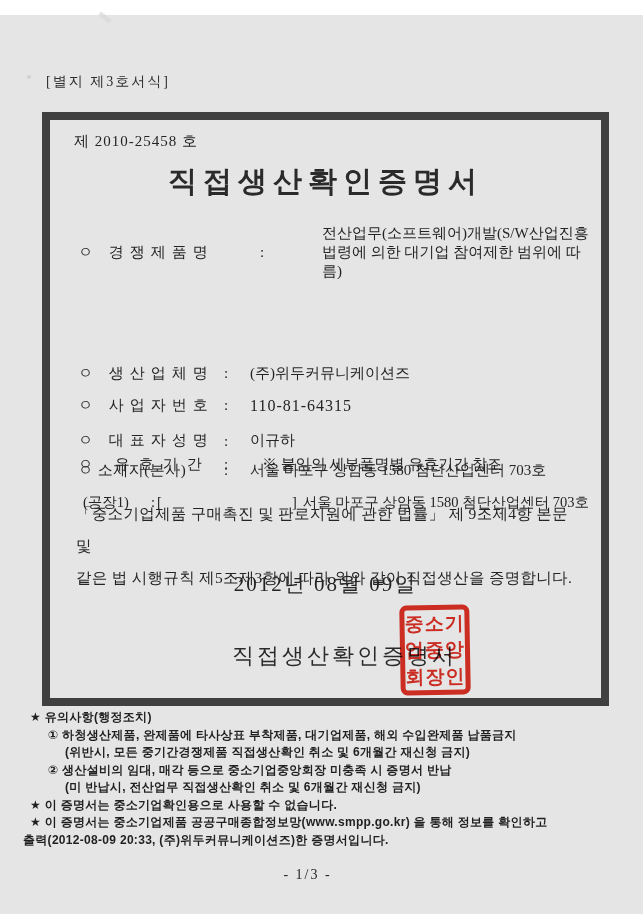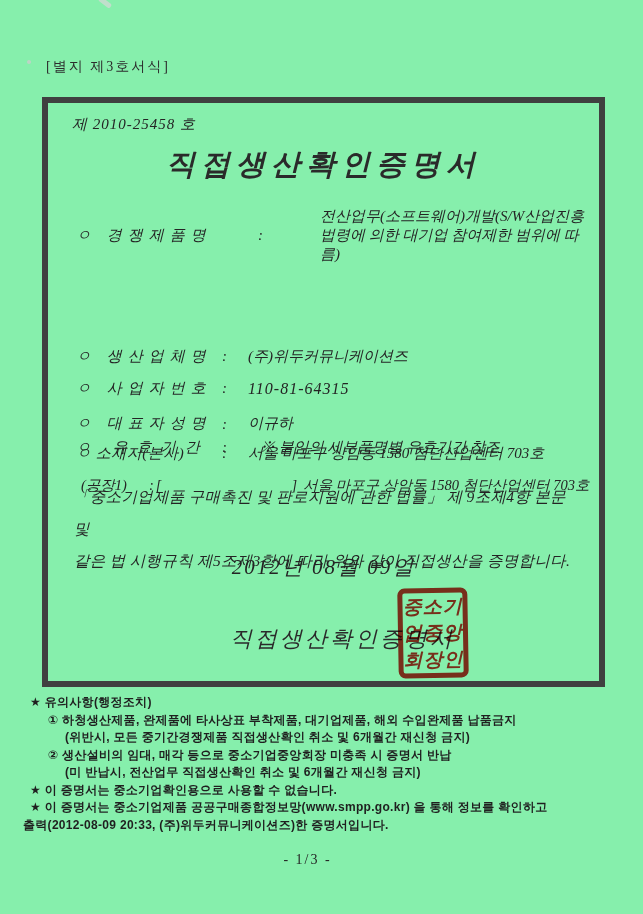--- a/index.html
+++ b/index.html
@@ -4,36 +4,36 @@
 <style>
   html,body { margin:0; padding:0; }
   body {
     width:643px; height:914px;
     background:#ffffff;
     font-family:"Liberation Serif","DejaVu Serif",serif;
     color:#242424;
     position:relative;
     overflow:hidden;
   }
-  .page { position:absolute; inset:0; background:#86efac; }
+  .page { position:absolute; inset:0; background:#e5e5e5;margin-top:15px; }
 
   
   .artifact-a { position:absolute; left:98px; top:0; width:14px; height:5px;
     background:#d9d9d9; transform:rotate(38deg); border-radius:2px; opacity:.7; }
   .artifact-b { position:absolute; left:27px; top:60px; width:4px; height:4px;
     background:#cccccc; border-radius:50%; opacity:.8; }
 
   .form-label {
     position:absolute; left:46px; top:58px;
     font-size:14px; letter-spacing:2px; color:#2c2c2c;
   }
 
   .cert-box {
     position:absolute; left:42px; top:97px; width:551px; height:578px;
-    border:6px solid #404040; background:transparent;font-style:italic;
+    border:8px solid #404040; background:transparent;
   }
 
   .doc-number {
     position:absolute; left:24px; top:12px;
     font-size:15px; letter-spacing:1px;
   }
 
   .cert-title {
     position:absolute; left:0; right:0; top:42px;
     text-align:center; font-size:29px; font-weight:bold;

